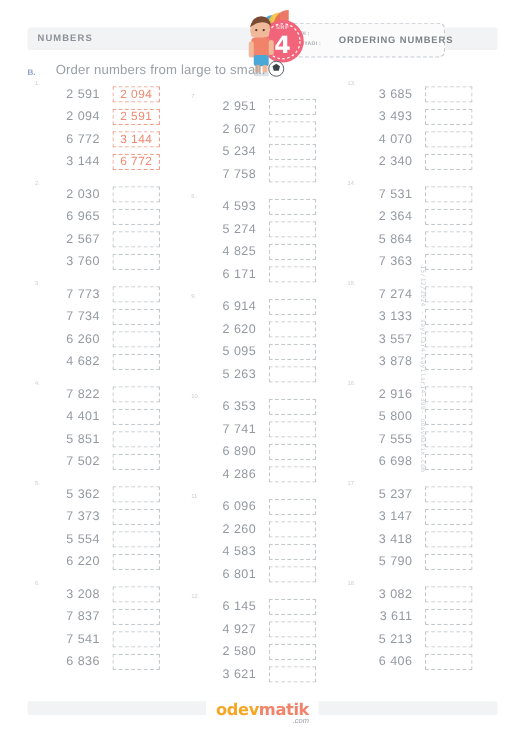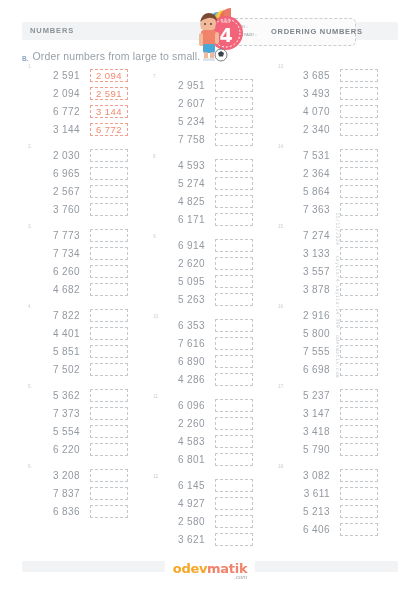--- a/index.html
+++ b/index.html
@@ -82,21 +82,21 @@
     height: 62px;
   }
 
   
   .instruction {
     position: absolute;
     top: 50px;
     left: 22px;
     display: flex;
     align-items: flex-end;
-    gap: 4px;
+    gap: 16px;
   }
   .instruction-letter {
     font-size: 6.5px;
     font-weight: bold;
     color: #8ea4c4;
   }
   .instruction-text {
     font-size: 10.5px;
     color: #9aa0a6;
     letter-spacing: 0.15px;
@@ -433,20 +433,26 @@
               <span class="cell-text"></span>
             </div>
           </div>
           <div class="row">
             <div class="num">7 837</div>
             <div class="cell">
               <span class="cell-text"></span>
             </div>
           </div>
           <div class="row">
+            <div class="num">7 541</div>
+            <div class="cell">
+              <span class="cell-text"></span>
+            </div>
+          </div>
+          <div class="row">
             <div class="num">6 836</div>
             <div class="cell">
               <span class="cell-text"></span>
             </div>
           </div>
         </div>
       </div>
     </div>
   <div class="col col-1">
       <div class="item">
@@ -539,21 +545,21 @@
       <div class="item">
         <div class="item-num">10.</div>
         <div class="item-rows">
           <div class="row">
             <div class="num">6 353</div>
             <div class="cell">
               <span class="cell-text"></span>
             </div>
           </div>
           <div class="row">
-            <div class="num">7 616</div>
+            <div class="num">7 741</div>
             <div class="cell">
               <span class="cell-text"></span>
             </div>
           </div>
           <div class="row">
             <div class="num">6 890</div>
             <div class="cell">
               <span class="cell-text"></span>
             </div>
           </div>

